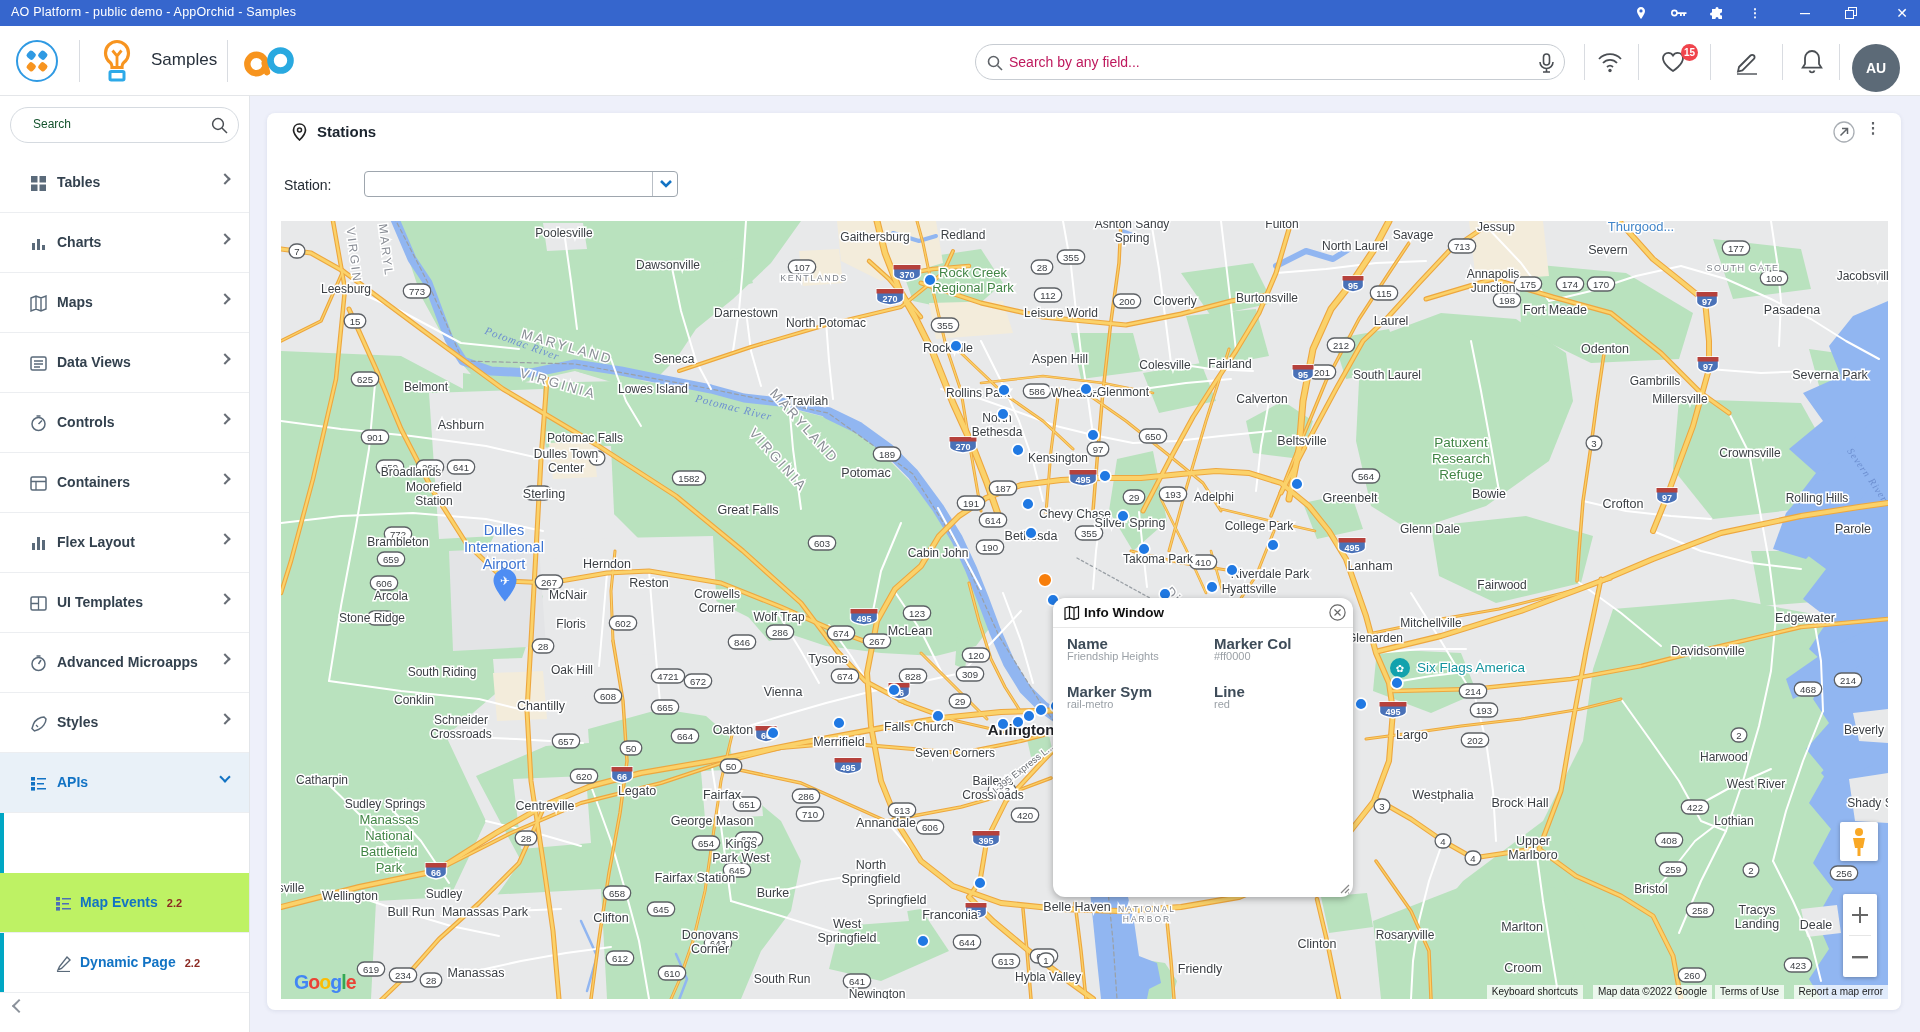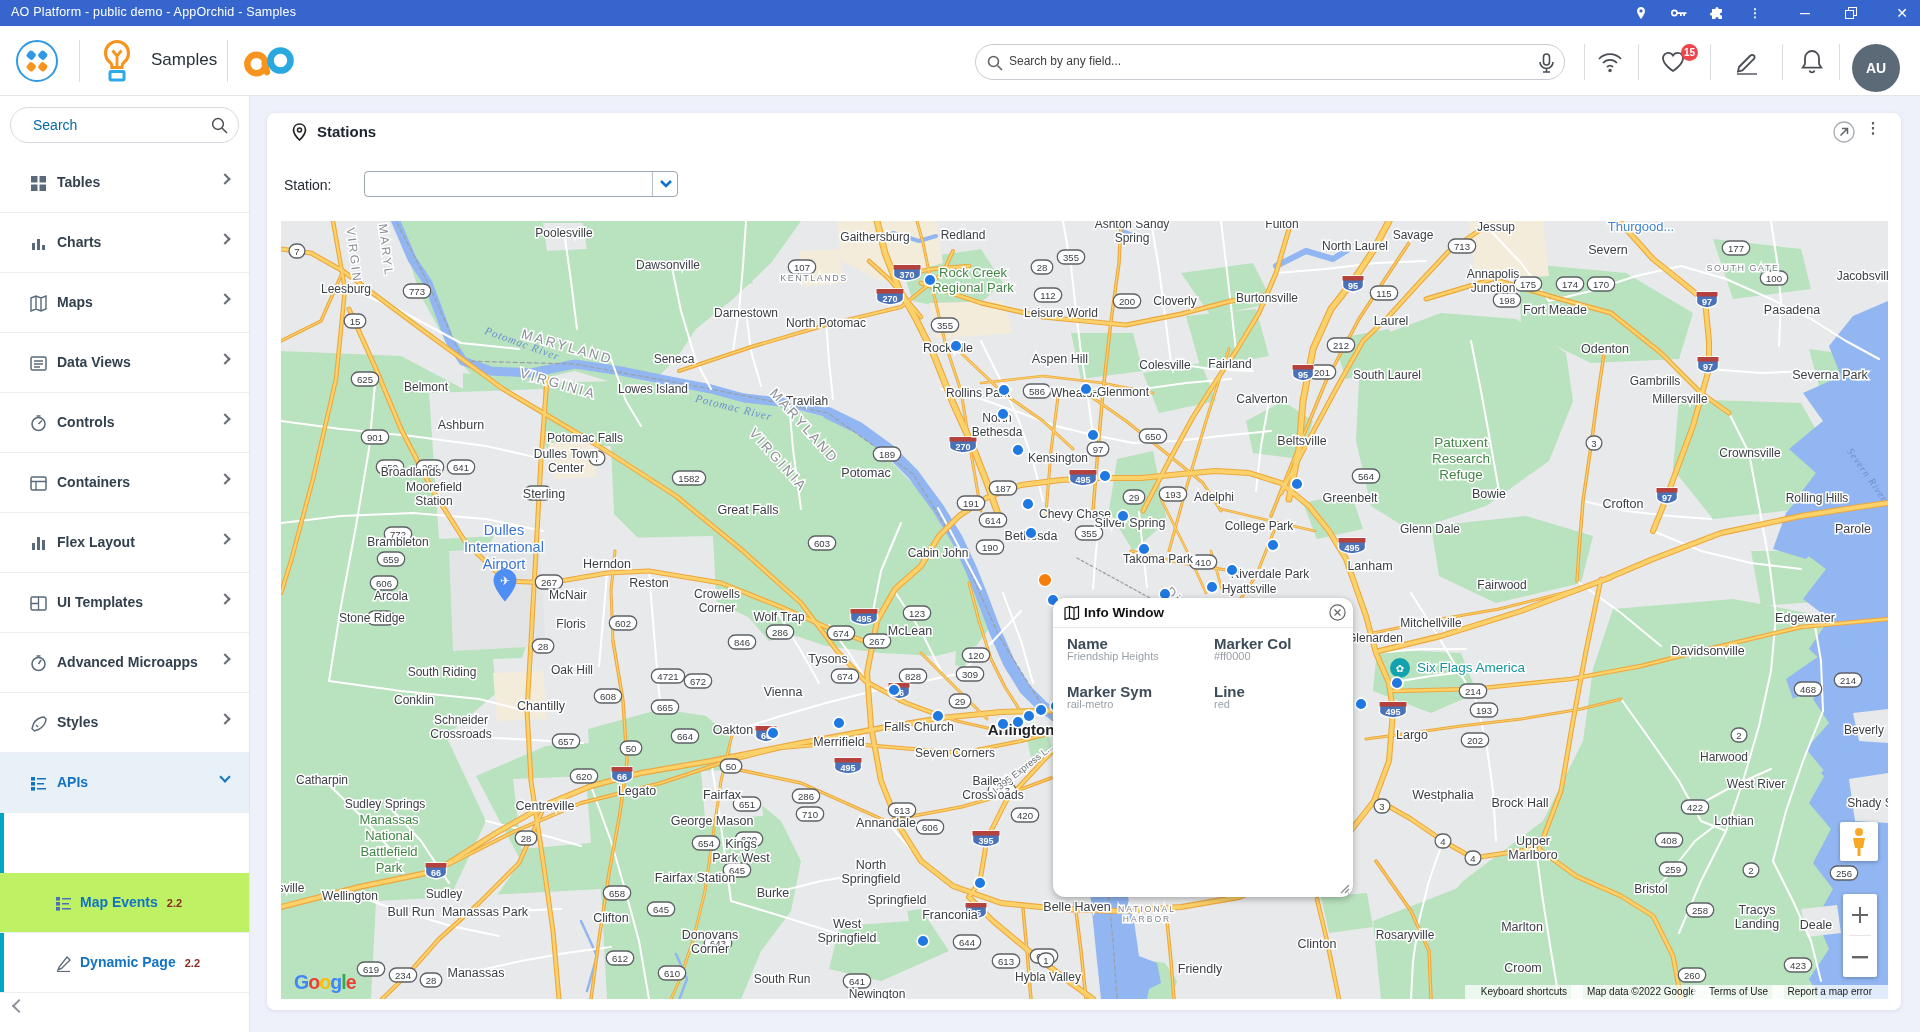--- a/index.html
+++ b/index.html
@@ -4,23 +4,23 @@
 body{font-family:"Liberation Sans",sans-serif;width:1920px;height:1032px;overflow:hidden;position:relative;background:#eef0fa}
 .abs{position:absolute}
 .titlebar{position:absolute;left:0;top:0;width:1920px;height:26px;background:#3666cd;color:#fff}
 .titlebar .t{position:absolute;left:11px;top:5px;font-size:12.5px;letter-spacing:.2px}
 .tbi{position:absolute;top:0;height:26px;width:30px;color:#fff;text-align:center;line-height:26px;font-size:12px}
 .topbar{position:absolute;left:0;top:26px;width:1920px;height:70px;background:#fff;border-bottom:1px solid #e4e6e9}
 .vdiv{position:absolute;width:1px;background:#d9dce1}
 .logo-circ{position:absolute;left:16px;top:40px;width:42px;height:42px;border:2px solid #2f9ae3;border-radius:50%}
 .samples{position:absolute;left:151px;top:50px;font-size:17px;color:#28313c;font-weight:500}
 .search-pill{position:absolute;left:975px;top:44px;width:590px;height:36px;border:1px solid #c7ccd2;border-radius:18px}
-.search-pill .ph{position:absolute;left:33px;top:9px;font-size:12px;color:#404040}
+.search-pill .ph{position:absolute;left:33px;top:9px;font-size:14px;color:#be185d}
 .sb-search{position:absolute;left:10px;top:11px;width:229px;height:36px;border:1px solid #d5dae0;border-radius:18px}
-.sb-search .ph{position:absolute;left:22px;top:9px;font-size:14px;color:#0369a1}
+.sb-search .ph{position:absolute;left:22px;top:9px;font-size:12px;color:#14532d}
 .avatar{position:absolute;left:1852px;top:44px;width:48px;height:48px;border-radius:50%;background:#5c6a77;color:#fff;font-size:14px;font-weight:700;text-align:center;line-height:48px}
 .badge{position:absolute;left:1681px;top:44px;min-width:17px;height:17px;border-radius:9px;background:#f0444c;color:#fff;font-size:10px;font-weight:700;text-align:center;line-height:17px;padding:0 2px}
 .sidebar{position:absolute;left:0;top:96px;width:250px;height:936px;background:#fff;border-right:1px solid #e2e5e9}
 .mi{position:absolute;left:0;width:249px;height:60px;border-bottom:1px solid #eceef1}
 .mi .lbl{position:absolute;left:57px;top:21px;font-size:14px;font-weight:600;color:#33414e}
 .mi .ic{position:absolute;left:30px;top:22px;width:17px;height:17px}
 .mi .chev{position:absolute;right:20px;top:22px;width:8px;height:8px;border-top:2px solid #676d75;border-right:2px solid #676d75;transform:rotate(45deg)}
 .mi.apis{background:#e9f1f8}
 .mi.apis .lbl{color:#1273c4}
 .mi.sub .lbl{left:80px}
@@ -34,21 +34,21 @@
 .stlabel{position:absolute;left:284px;top:177px;font-size:14px;color:#242b33}
 .select{position:absolute;left:364px;top:171px;width:314px;height:26px;border:1px solid #9ea6ae;border-radius:4px;background:#fff}
 .select .dd{position:absolute;right:0;top:0;width:25px;height:24px;border-left:1px solid #b9bfc6}
 .mapwrap{position:absolute;left:281px;top:221px;width:1607px;height:778px;overflow:hidden;background:#e8e9ea}
 .iw{position:absolute;left:772px;top:377px;width:300px;height:299px;background:#fff;border-radius:12px;box-shadow:0 2px 7px rgba(0,0,0,.3);z-index:20}
 .iw .hd{position:absolute;left:0;top:0;right:0;height:30px;border-bottom:1px solid #e8e8e8}
 .iw .ht{position:absolute;left:31px;top:7px;font-size:13.5px;font-weight:700;color:#111}
 .iw .fl{font-size:15px;font-weight:700;color:#3e4c59;position:absolute}
 .iw .fv{font-size:11px;color:#9aa0a6;position:absolute}
 .gctl{position:absolute;background:#fff;border-radius:2px;box-shadow:0 1px 4px rgba(0,0,0,.3);z-index:15}
-.attr{position:absolute;bottom:0;height:14px;font-size:10px;color:#1b1b1b;z-index:14;background:rgba(255,255,255,.72);line-height:14px;padding:0 16px}
+.attr{position:absolute;bottom:0;height:14px;font-size:10px;color:#1b1b1b;z-index:14;background:rgba(255,255,255,.72);line-height:14px;padding:0 5px}
 .glogo{position:absolute;left:13px;bottom:5px;z-index:14;font-size:19.5px;font-weight:700;letter-spacing:-.9px}
 </style></head><body>
 <div class="titlebar">
  <div class="t">AO Platform - public demo - AppOrchid - Samples</div>
  <svg class="abs" style="left:1634px;top:6px" width="14" height="14" viewBox="0 0 14 14">
       <path d="M7 1c-2.3 0-4 1.8-4 4 0 2.9 4 8 4 8s4-5.1 4-8c0-2.2-1.7-4-4-4zm0 5.5A1.6 1.6 0 1 1 7 3.3a1.6 1.6 0 0 1 0 3.2z" fill="#fff"></path>
     </svg>
  <svg class="abs" style="left:1671px;top:7px" width="16" height="12" viewBox="0 0 16 12">
       <circle cx="3.4" cy="6" r="2.6" fill="none" stroke="#fff" stroke-width="1.6"></circle>
       <path d="M6 5.2h9.5v1.8H14v2h-1.8v-2h-1.4v2H9v-2H6z" fill="#fff"></path>

